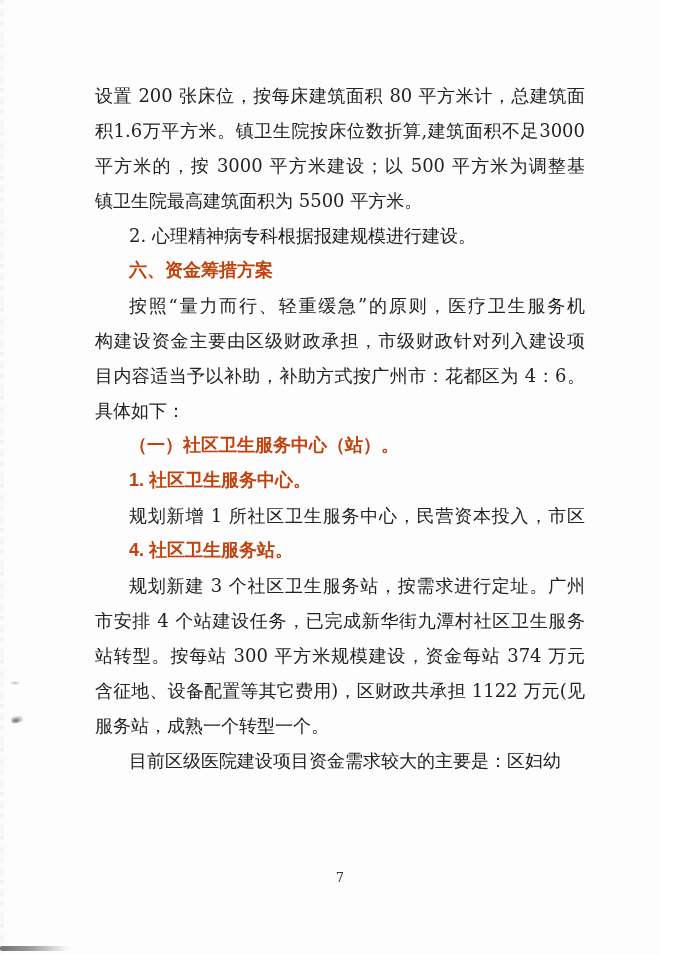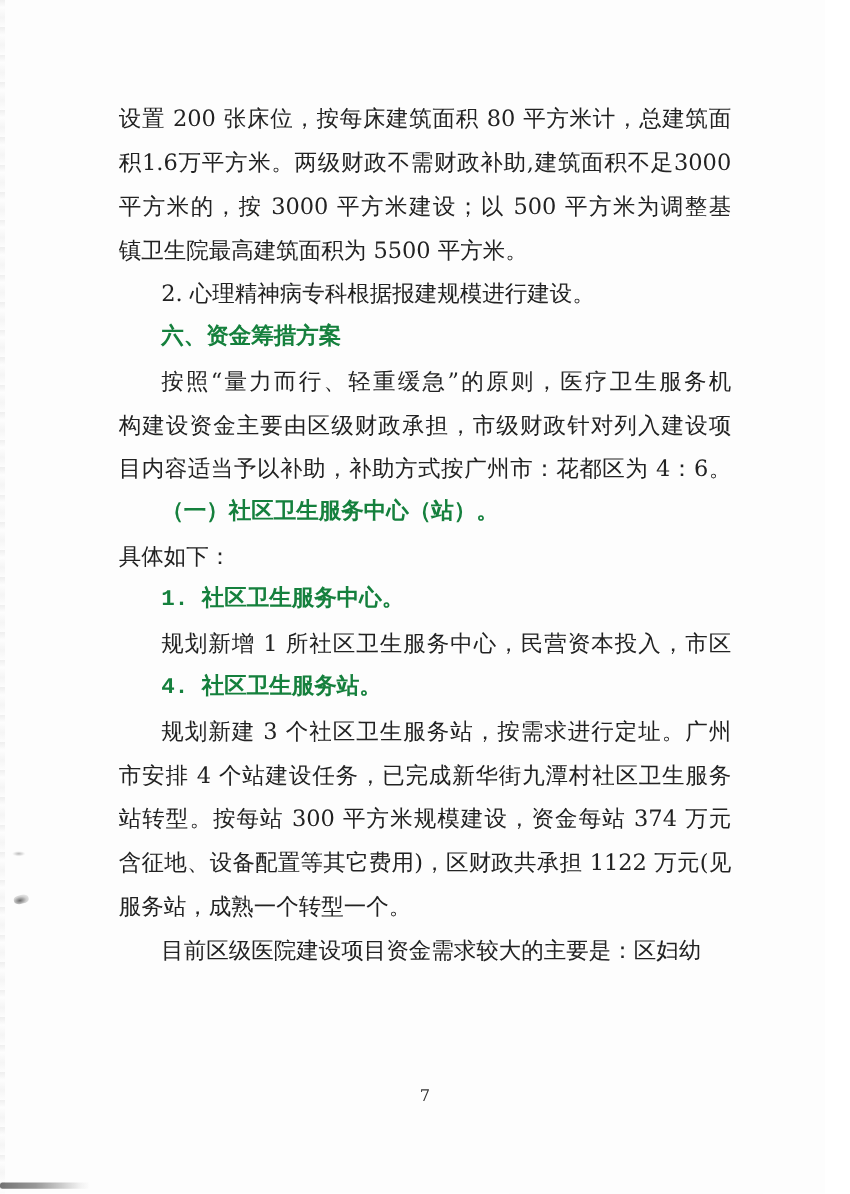--- a/index.html
+++ b/index.html
@@ -49,23 +49,23 @@
     white-space: normal;
   }
   .in { padding-left: 34px; }
   .j {
     text-align: justify;
     text-align-last: justify;
     -moz-text-align-last: justify;
     word-break: break-all;
   }
   .b {
-    font-family: Liberation Mono, monospace;
+    font-family: Liberation Sans, sans-serif;
     font-weight: 700;
-    color: #15803d;
+    color: #c2410c;
   }
   .page-number {
     position: absolute;
     left: 95px;
     top: 870px;
     width: 490px;
     text-align: center;
     font-size: 13px;
     color: #333333;
     font-family: "DejaVu Serif", serif;
@@ -103,30 +103,30 @@
 </style>
 </head>
 <body>
 
 <div class="paper">
 
   <div class="edge-noise"></div>
 
   <div class="text-block">
     <div class="line j">设置 200 张床位，按每床建筑面积 80 平方米计，总建筑面</div>
-    <div class="line j">积1.6万平方米。两级财政不需财政补助,建筑面积不足3000</div>
+    <div class="line j">积1.6万平方米。镇卫生院按床位数折算,建筑面积不足3000</div>
     <div class="line j">平方米的，按 3000 平方米建设；以 500 平方米为调整基数，</div>
     <div class="line">镇卫生院最高建筑面积为 5500 平方米。</div>
     <div class="line in">2. 心理精神病专科根据报建规模进行建设。</div>
     <div class="line in b">六、资金筹措方案</div>
     <div class="line in j">按照“量力而行、轻重缓急”的原则，医疗卫生服务机</div>
     <div class="line j">构建设资金主要由区级财政承担，市级财政针对列入建设项</div>
     <div class="line j">目内容适当予以补助，补助方式按广州市：花都区为 4：6。</div>
+    <div class="line">具体如下：</div>
     <div class="line in b">（一）社区卫生服务中心（站）。</div>
-    <div class="line">具体如下：</div>
     <div class="line in b">1. 社区卫生服务中心。</div>
     <div class="line in j">规划新增 1 所社区卫生服务中心，民营资本投入，市区</div>
     <div class="line in b">4. 社区卫生服务站。</div>
     <div class="line in j">规划新建 3 个社区卫生服务站，按需求进行定址。广州</div>
     <div class="line j">市安排 4 个站建设任务，已完成新华街九潭村社区卫生服务</div>
     <div class="line j">站转型。按每站 300 平方米规模建设，资金每站 374 万元(不</div>
     <div class="line j">含征地、设备配置等其它费用)，区财政共承担 1122 万元(见</div>
     <div class="line">服务站，成熟一个转型一个。</div>
     <div class="line in">目前区级医院建设项目资金需求较大的主要是：区妇幼</div>
   </div>

